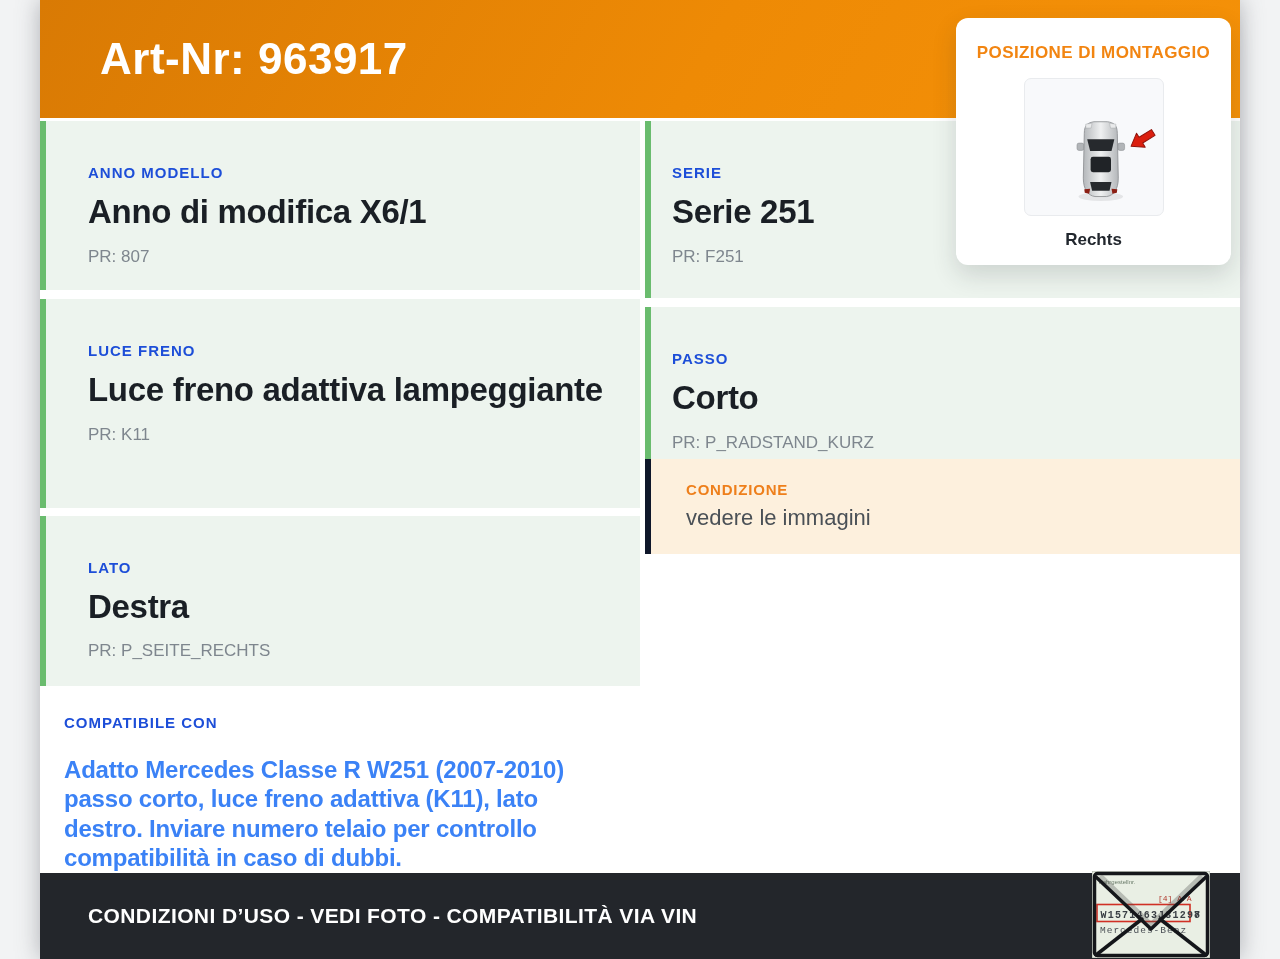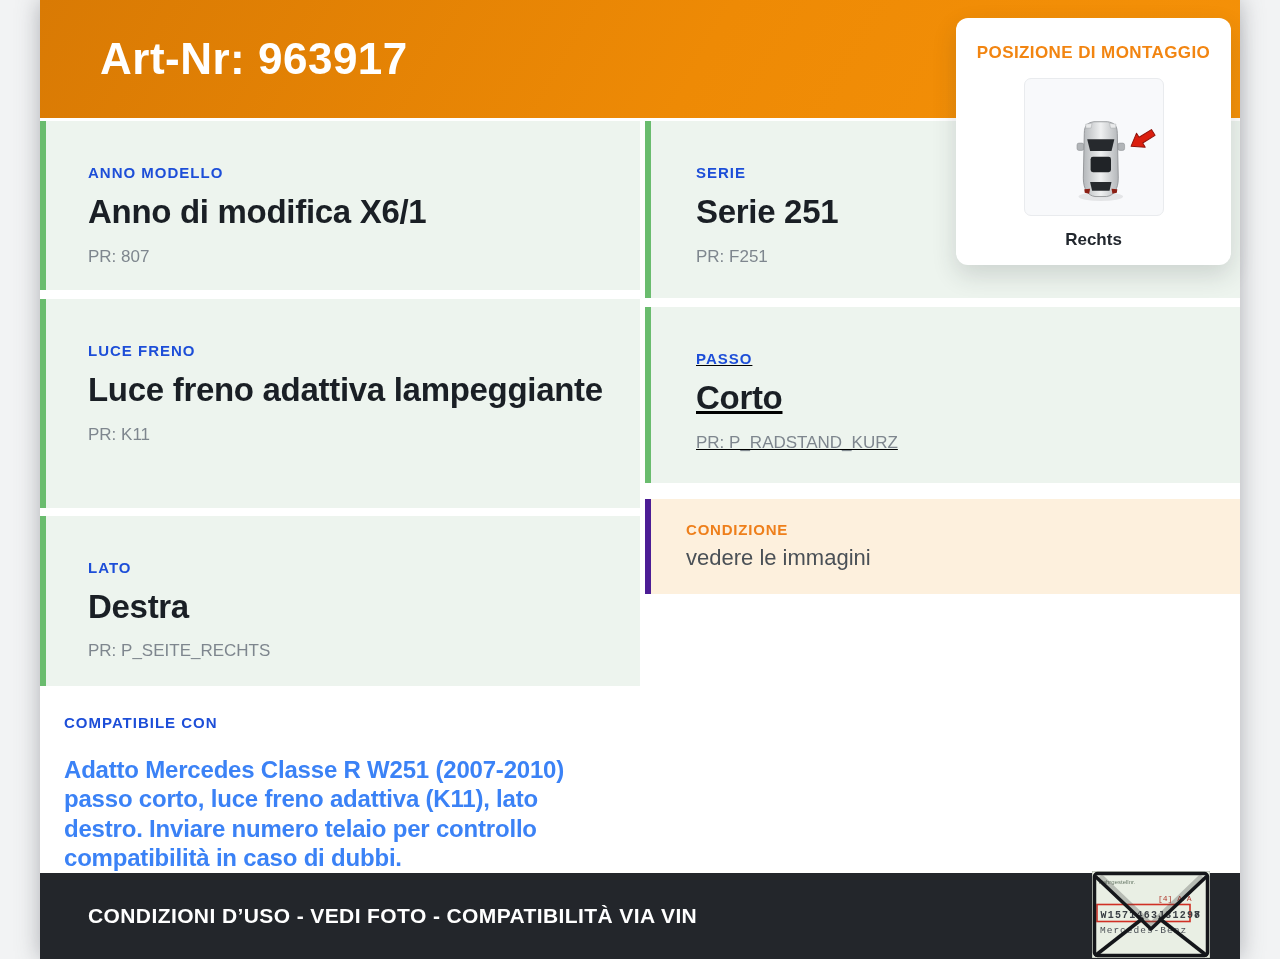--- a/index.html
+++ b/index.html
@@ -26,42 +26,42 @@
   
   main { flex:1 1 auto; display:flex; gap:5px; padding-top:3px; background:#ffffff; overflow:hidden; }
   .col { display:flex; flex-direction:column; }
   .col-left  { width:600px; }
   .col-right { width:595px; }
 
   .card {
     background:#edf4ee; border-left:6px solid #6abc6e;
     padding:43px 30px 0 42px;
   }
-  .col-right .card { padding-left:45px; }
+  .col-right .card { padding-left:21px; }
   .card + .card { margin-top:4px; }
 
   .c1 { height:177px; margin-bottom:5px; }
   .c2 { height:218px; margin-bottom:4px; }
   .c3 { height:178px; margin-bottom:4px; }
   .r1 { height:177px; margin-bottom:5px; }
-  .r2 { height:176px; margin-bottom:16px;text-decoration:underline; }
+  .r2 { height:152px; margin-bottom:0; }
 
   .spec-label {
     font-size:15px; font-weight:700; color:#1d4ed8; letter-spacing:1px;
     text-transform:uppercase;
   }
   .spec-value {
     margin-top:10px; font-size:33px; font-weight:700; color:#1a1f25;
     letter-spacing:-.3px; line-height:1.3;
   }
   .spec-pr { margin-top:13px; font-size:17px; color:#7e868e; }
 
   
   .cond {
-    height:95px; background:#fdf0dd; border-left:6px solid #4c1d95;
+    height:95px; background:#fdf0dd; border-left:6px solid #0f172a;
     padding:22px 30px 0 35px;
   }
   .cond .spec-label { color:#ee7f1b; letter-spacing:.8px; }
   .cond-value { margin-top:7px; font-size:22px; color:#4a5056; }
   .filler { flex:1 1 auto; background:#ffffff; }
 
   
   .compat { flex:1 1 auto; background:#ffffff; padding:24px 30px 0 24px; }
   .compat-text {
     margin-top:24px; max-width:522px; font-size:24px; font-weight:700;

